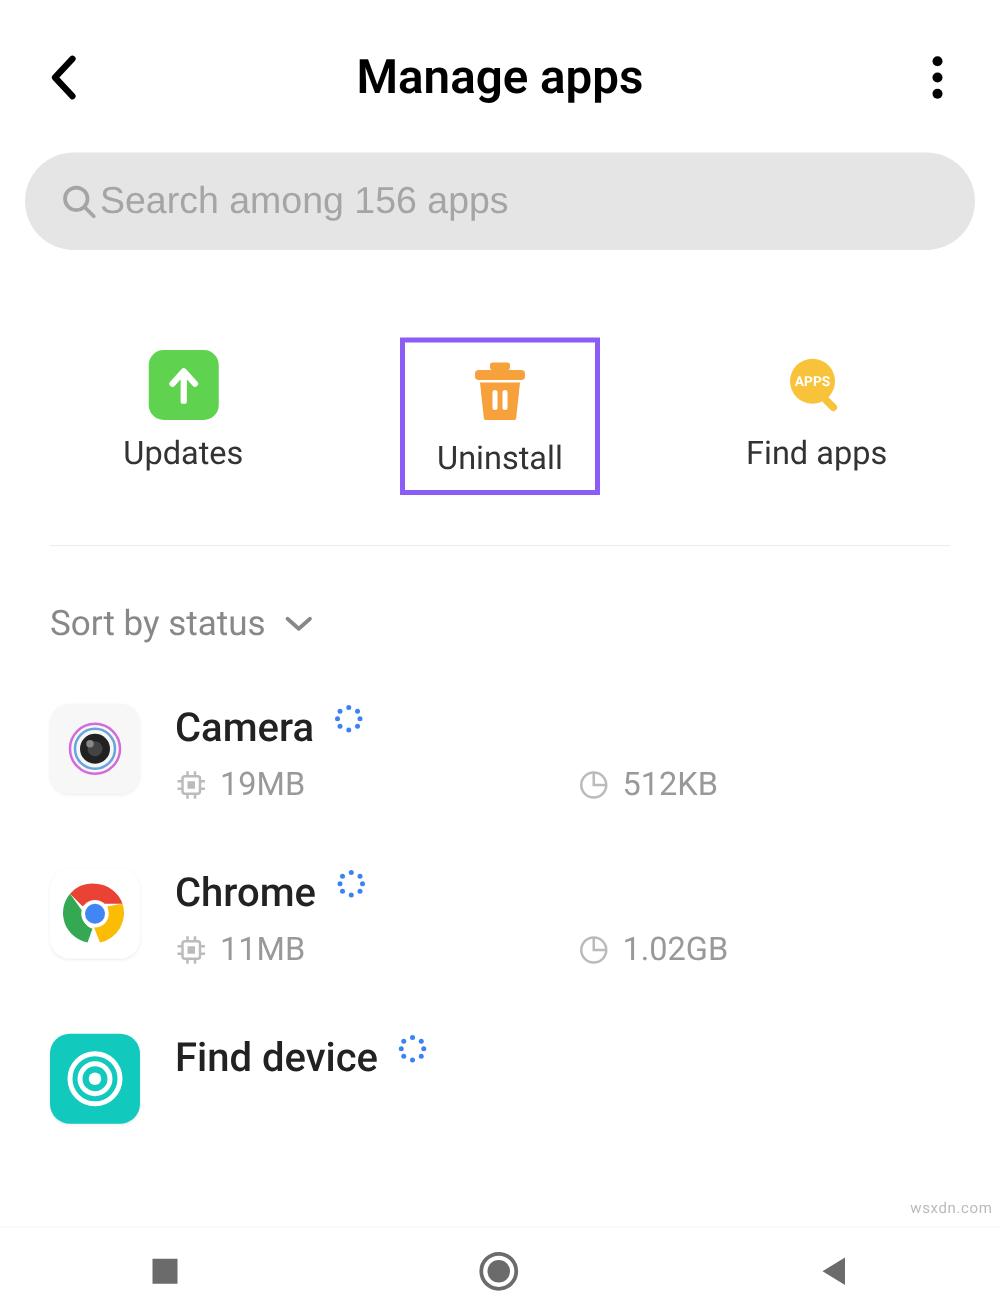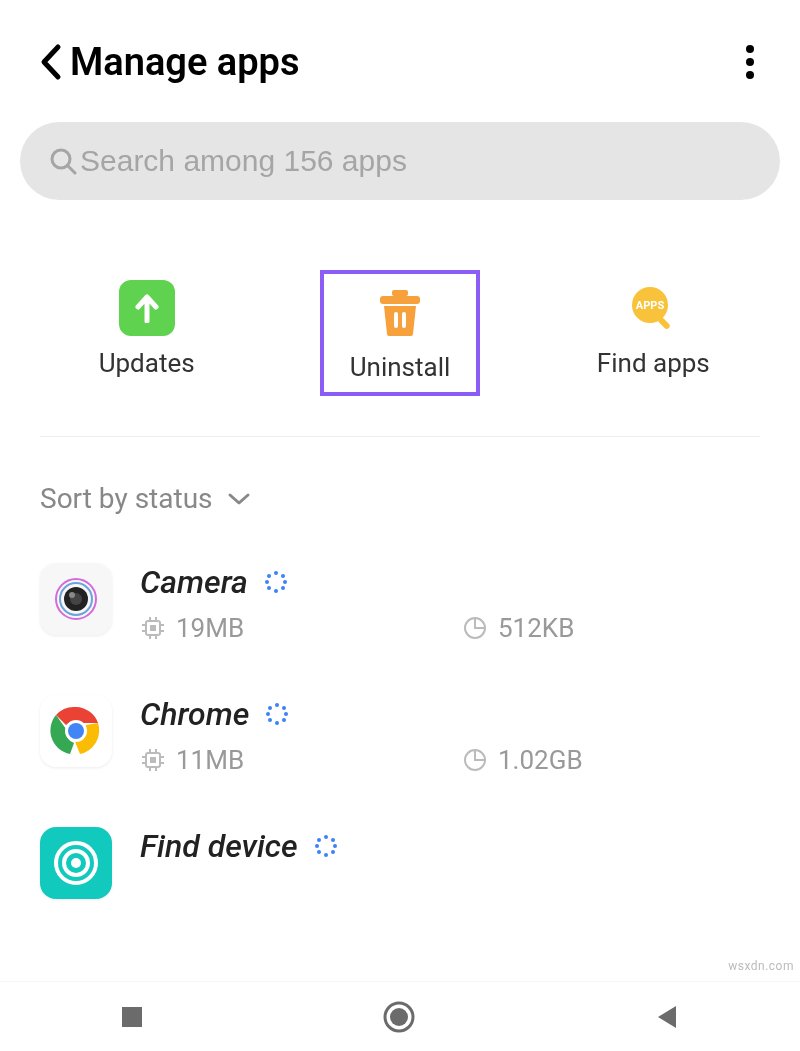--- a/index.html
+++ b/index.html
@@ -12,21 +12,21 @@
       overflow: hidden;
       color: #000;
     }
     .header {
       display: flex;
       align-items: center;
       justify-content: space-between;
       padding: 40px 30px 30px 30px;
     }
     .back-btn { width: 40px; height: 40px; display:flex; align-items:center; justify-content:center; cursor:pointer; }
-    .title { font-size: 38px; font-weight: 600; text-align:left; flex:1; }
+    .title { font-size: 38px; font-weight: 600; text-align:center; flex:1; }
     .more-btn { width: 40px; height: 40px; display:flex; align-items:center; justify-content:center; cursor:pointer; }
     .search-bar {
       margin: 8px 20px 0 20px;
       background: #e5e5e5;
       border-radius: 999px;
       display: flex;
       align-items: center;
       padding: 22px 28px;
       gap: 2px;
     }
@@ -62,21 +62,21 @@
       display:flex; align-items:flex-start; gap:28px;
       padding: 18px 40px 34px 40px; cursor:pointer;
     }
     .app-icon {
       width: 72px; height: 72px; border-radius: 16px; flex-shrink:0;
       display:flex; align-items:center; justify-content:center;
       box-shadow: 0 1px 3px rgba(0,0,0,0.08);
       background:#f7f7f7;
     }
     .app-body { flex:1; }
-    .app-title-row { display:flex; align-items:center; gap:16px;font-style:italic; }
+    .app-title-row { display:flex; gap:16px; }
     .app-title { font-size: 32px; font-weight:500; color:#222; }
     .loading-dots { color:#3b82f6; }
     .metrics-row { display:flex; align-items:center; gap:12px; margin-top:12px; color:#999; font-size:26px; }
     .metric { display:flex; align-items:center; gap:10px; }
     .metric.left { width: 310px; }
     .navbar {
       position:absolute; bottom:0; left:0; right:0;
       height: 70px; display:flex; align-items:center; justify-content:space-around;
       background:#fff; border-top:1px solid rgba(0,0,0,0.03);
     }

